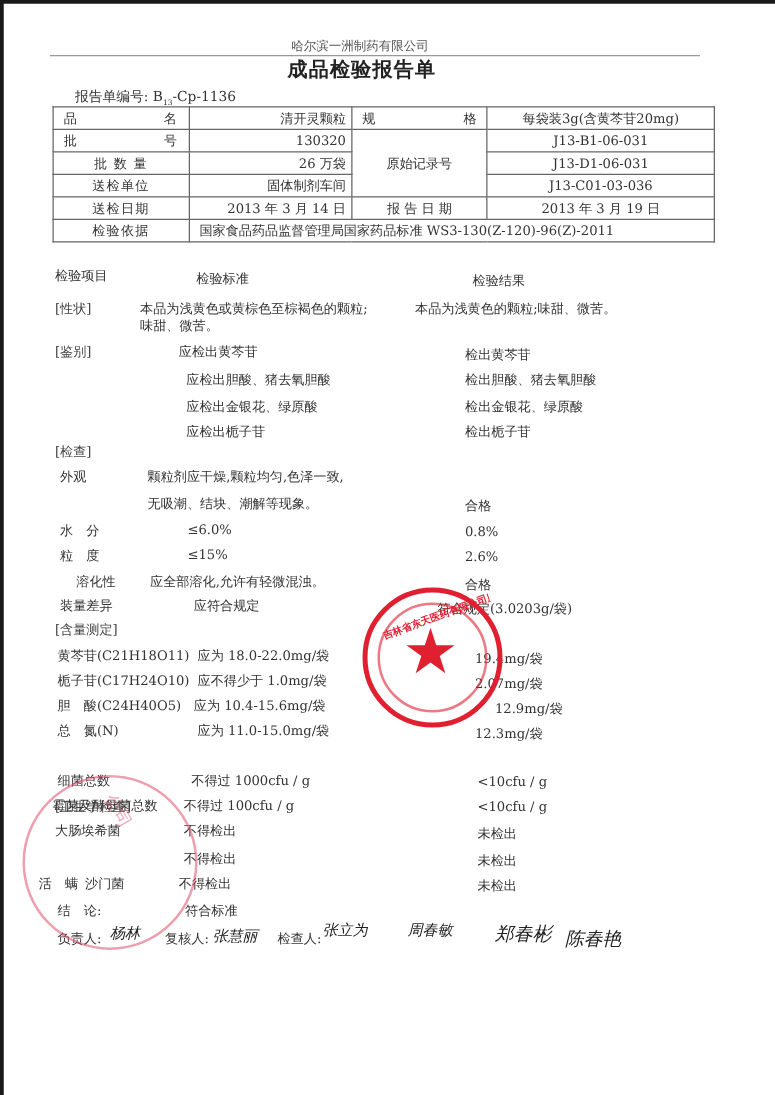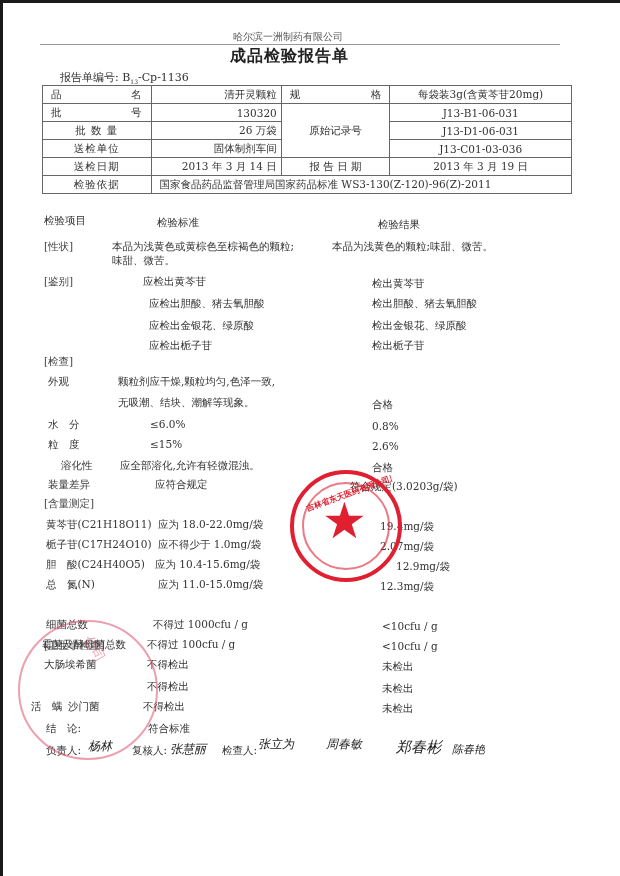--- a/index.html
+++ b/index.html
@@ -180,21 +180,21 @@
 <div class="row" style="left:148px; top:722px;">符合标准</div>
 
 <div class="row" style="left:46px; top:744px;">负责人:</div>
 <div class="row sig" style="left:88px; top:738px;">杨林</div>
 <div class="row" style="left:132px; top:744px;">复核人:</div>
 <div class="row sig" style="left:170px; top:741px; font-size:12px;">张慧丽</div>
 <div class="row" style="left:222px; top:744px;">检查人:</div>
 <div class="row sig" style="left:258px; top:736px;">张立为</div>
 <div class="row sig" style="left:326px; top:736px;">周春敏</div>
 <div class="row sig" style="left:396px; top:738px; font-size:15px;">郑春彬</div>
-<div class="row sig" style="left:452px; top:742px; font-size:11px;">陈春艳</div>
+<div class="row sig" style="left:452px; top:742px; font-size:15px;">陈春艳</div>
 
 <div class="stamp">
   <div class="stamp-inner"></div>
   <div class="stamp-star">★</div>
   <div class="stamp-text" style="left:10px; top:14px; width:90px; transform: rotate(-20deg); font-size:8px; white-space:nowrap; overflow:hidden;">吉林省东天医药有限公司质量检验专用章</div>
 </div>
 
 <div class="stamp2">
   <div class="stamp2-text" style="left:60px; top:18px; transform: rotate(60deg);">公司</div>
 </div>

